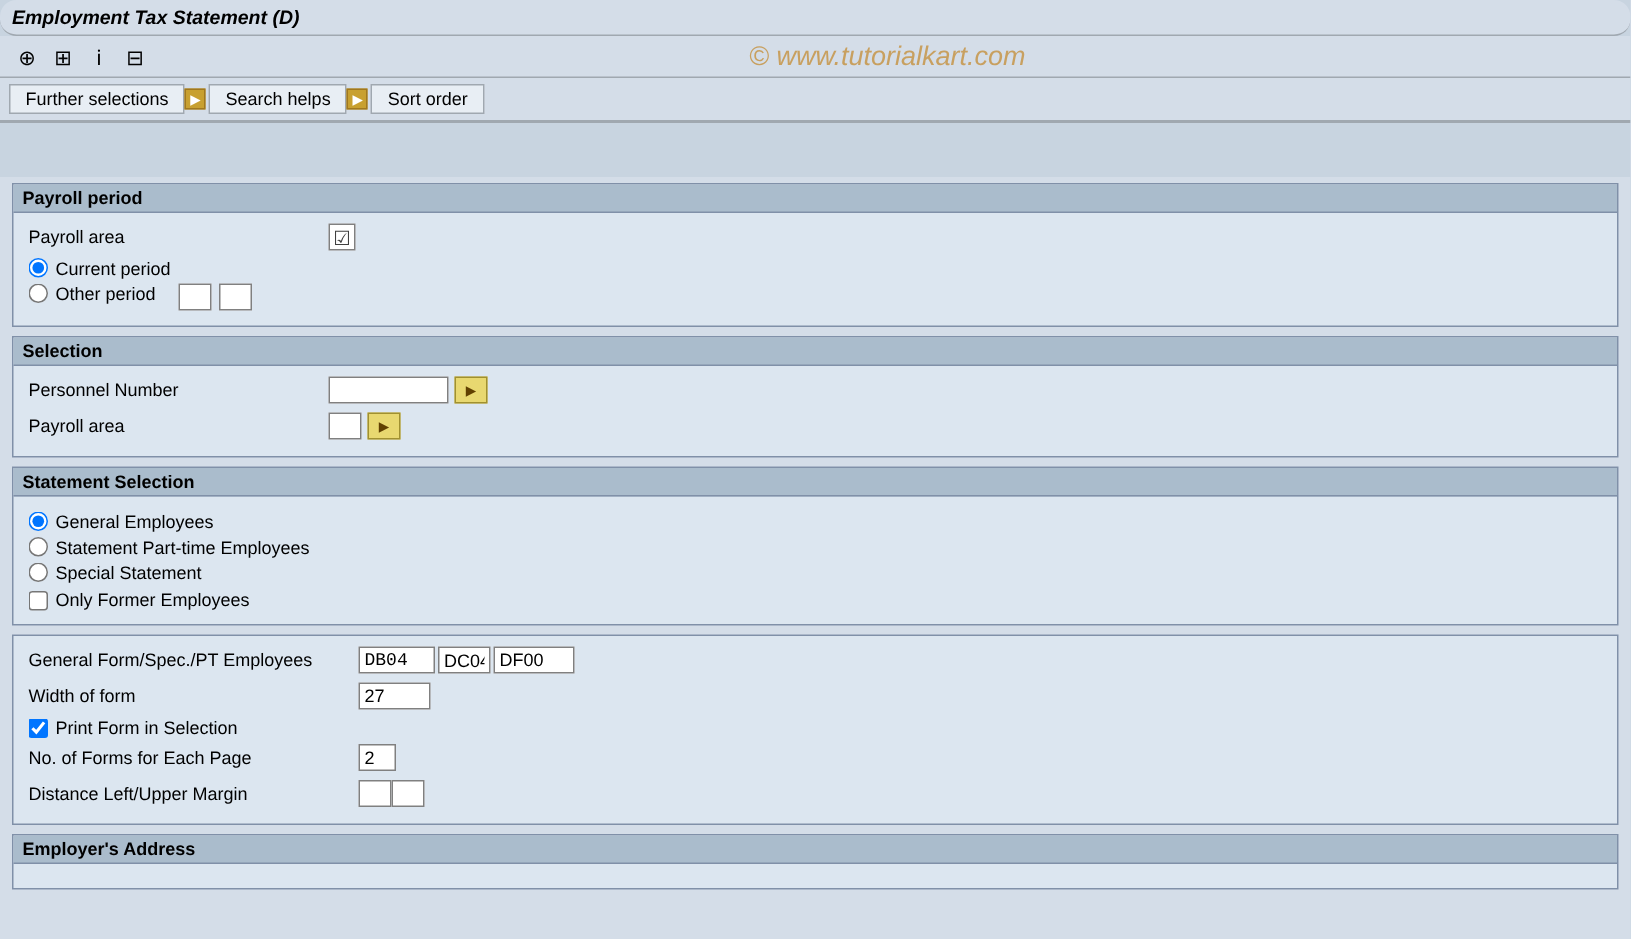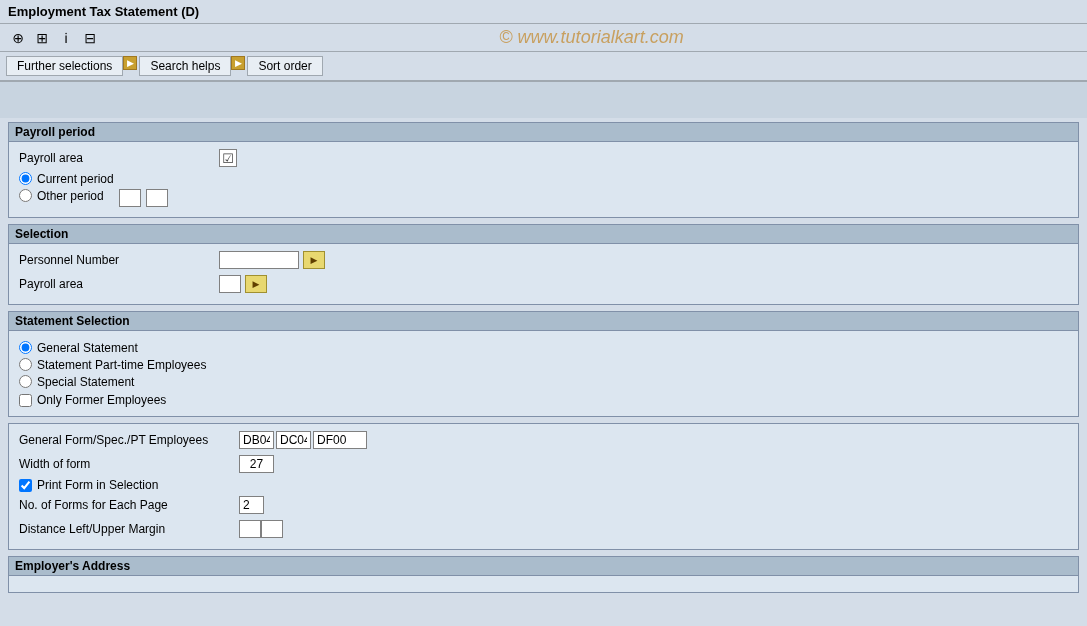--- a/index.html
+++ b/index.html
@@ -9,22 +9,24 @@
       background: #c8d4e0;
       width: 1087px;
       height: 626px;
       overflow: hidden;
     }
     .title-bar {
       background: #d4dde8;
       border-bottom: 1px solid #a0a8b0;
       padding: 4px 8px;
       font-weight: bold;
+      font-style: italic;
       font-size: 13px;
       color: #000;
+      border-radius: 11px;
     }
     .toolbar {
       background: #d4dde8;
       border-bottom: 1px solid #a0a8b0;
       padding: 3px 8px;
       display: flex;
       align-items: center;
       gap: 4px;
     }
     .toolbar-icon {
@@ -42,20 +44,21 @@
       color: #c8a060;
       font-size: 18px;
       font-style: italic;
     }
     .nav-bar {
       background: #d4dde8;
       border-bottom: 2px solid #a0a8b0;
       padding: 4px 6px;
       display: flex;
       gap: 0;
+      align-items: center;
     }
     .nav-btn {
       background: #e8eef4;
       border: 1px solid #a0a8b0;
       padding: 2px 10px;
       cursor: pointer;
       font-size: 12px;
       display: inline-flex;
       align-items: center;
       gap: 4px;
@@ -240,21 +243,21 @@
   </div>
 
   <div class="section">
     <div class="section-header">
       <span>Statement Selection</span>
     </div>
     <div class="section-body">
       <div class="radio-group">
         <label class="radio-row">
           <input type="radio" name="statement" checked="" style="">
-          <span>General Statement</span>
+          <span>General Employees</span>
         </label>
         <label class="radio-row">
           <input type="radio" name="statement" style="">
           <span>Statement Part-time Employees</span>
         </label>
         <label class="radio-row">
           <input type="radio" name="statement" style="">
           <span>Special Statement</span>
         </label>
       </div>
@@ -263,28 +266,28 @@
         <span>Only Former Employees</span>
       </label>
     </div>
   </div>
 
   <div class="section">
     <div class="section-body">
       <div class="form-row">
         <span class="form-label-wide">General Form/Spec./PT Employees</span>
         <div class="multi-input">
-          <input type="text" class="form-input" style="width: 35px;" value="DB04">
+          <input type="text" class="form-input" style="width: 51px; font-family: Liberation Mono, monospace;" value="DB04">
           <input type="text" class="form-input" style="width: 35px;" value="DC04">
           <input type="text" class="form-input" style="width: 54px;" value="DF00">
         </div>
       </div>
       <div class="form-row">
         <span class="form-label-wide">Width of form</span>
-        <input type="text" class="form-input" style="width: 35px; text-align: center;" value="27">
+        <input type="text" class="form-input" style="width: 48px;" value="27">
       </div>
       <label class="checkbox-row">
         <input type="checkbox" checked="" style="">
         <span>Print Form in Selection</span>
       </label>
       <div class="form-row">
         <span class="form-label-wide">No. of Forms for Each Page</span>
         <input type="text" class="form-input" style="width: 25px;" value="2">
       </div>
       <div class="form-row">

